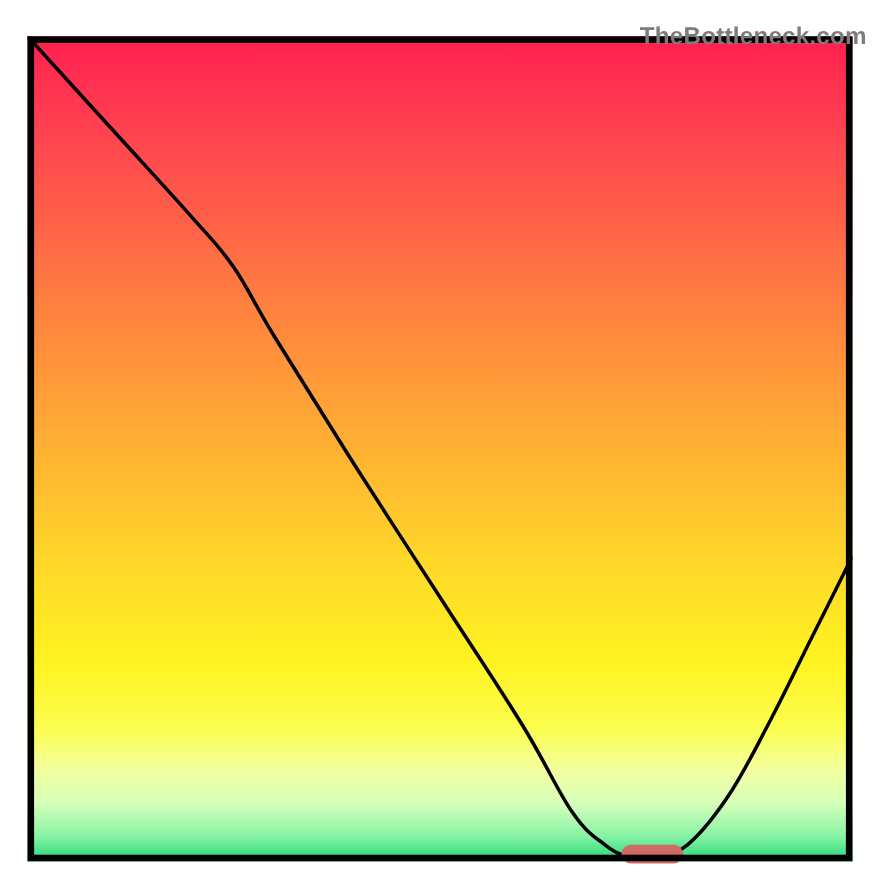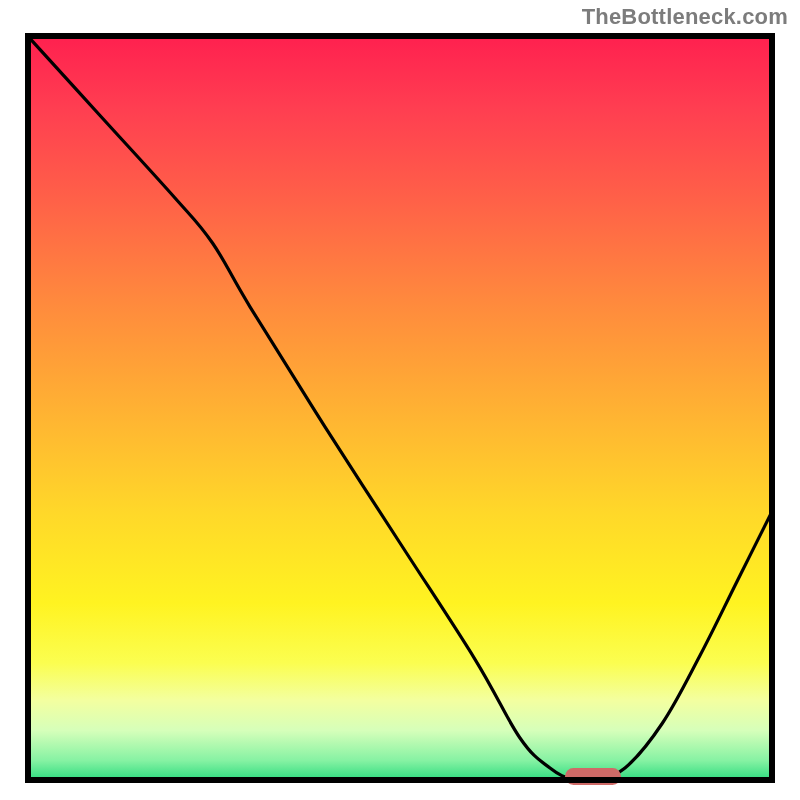--- a/index.html
+++ b/index.html
@@ -11,21 +11,21 @@
     font-family: Arial, Helvetica, sans-serif;
   }
   .canvas {
     position: relative;
     width: 800px;
     height: 800px;
     background: #ffffff;
   }
   .watermark {
     position: absolute;
-    top: 4px;
+    top: 20px;
     right: 12px;
     font-size: 22px;
     font-weight: 600;
     color: #7c7c7c;
     letter-spacing: 0.2px;
     z-index: 10;
   }
   .plot {
     position: absolute;
     left: 25px;

